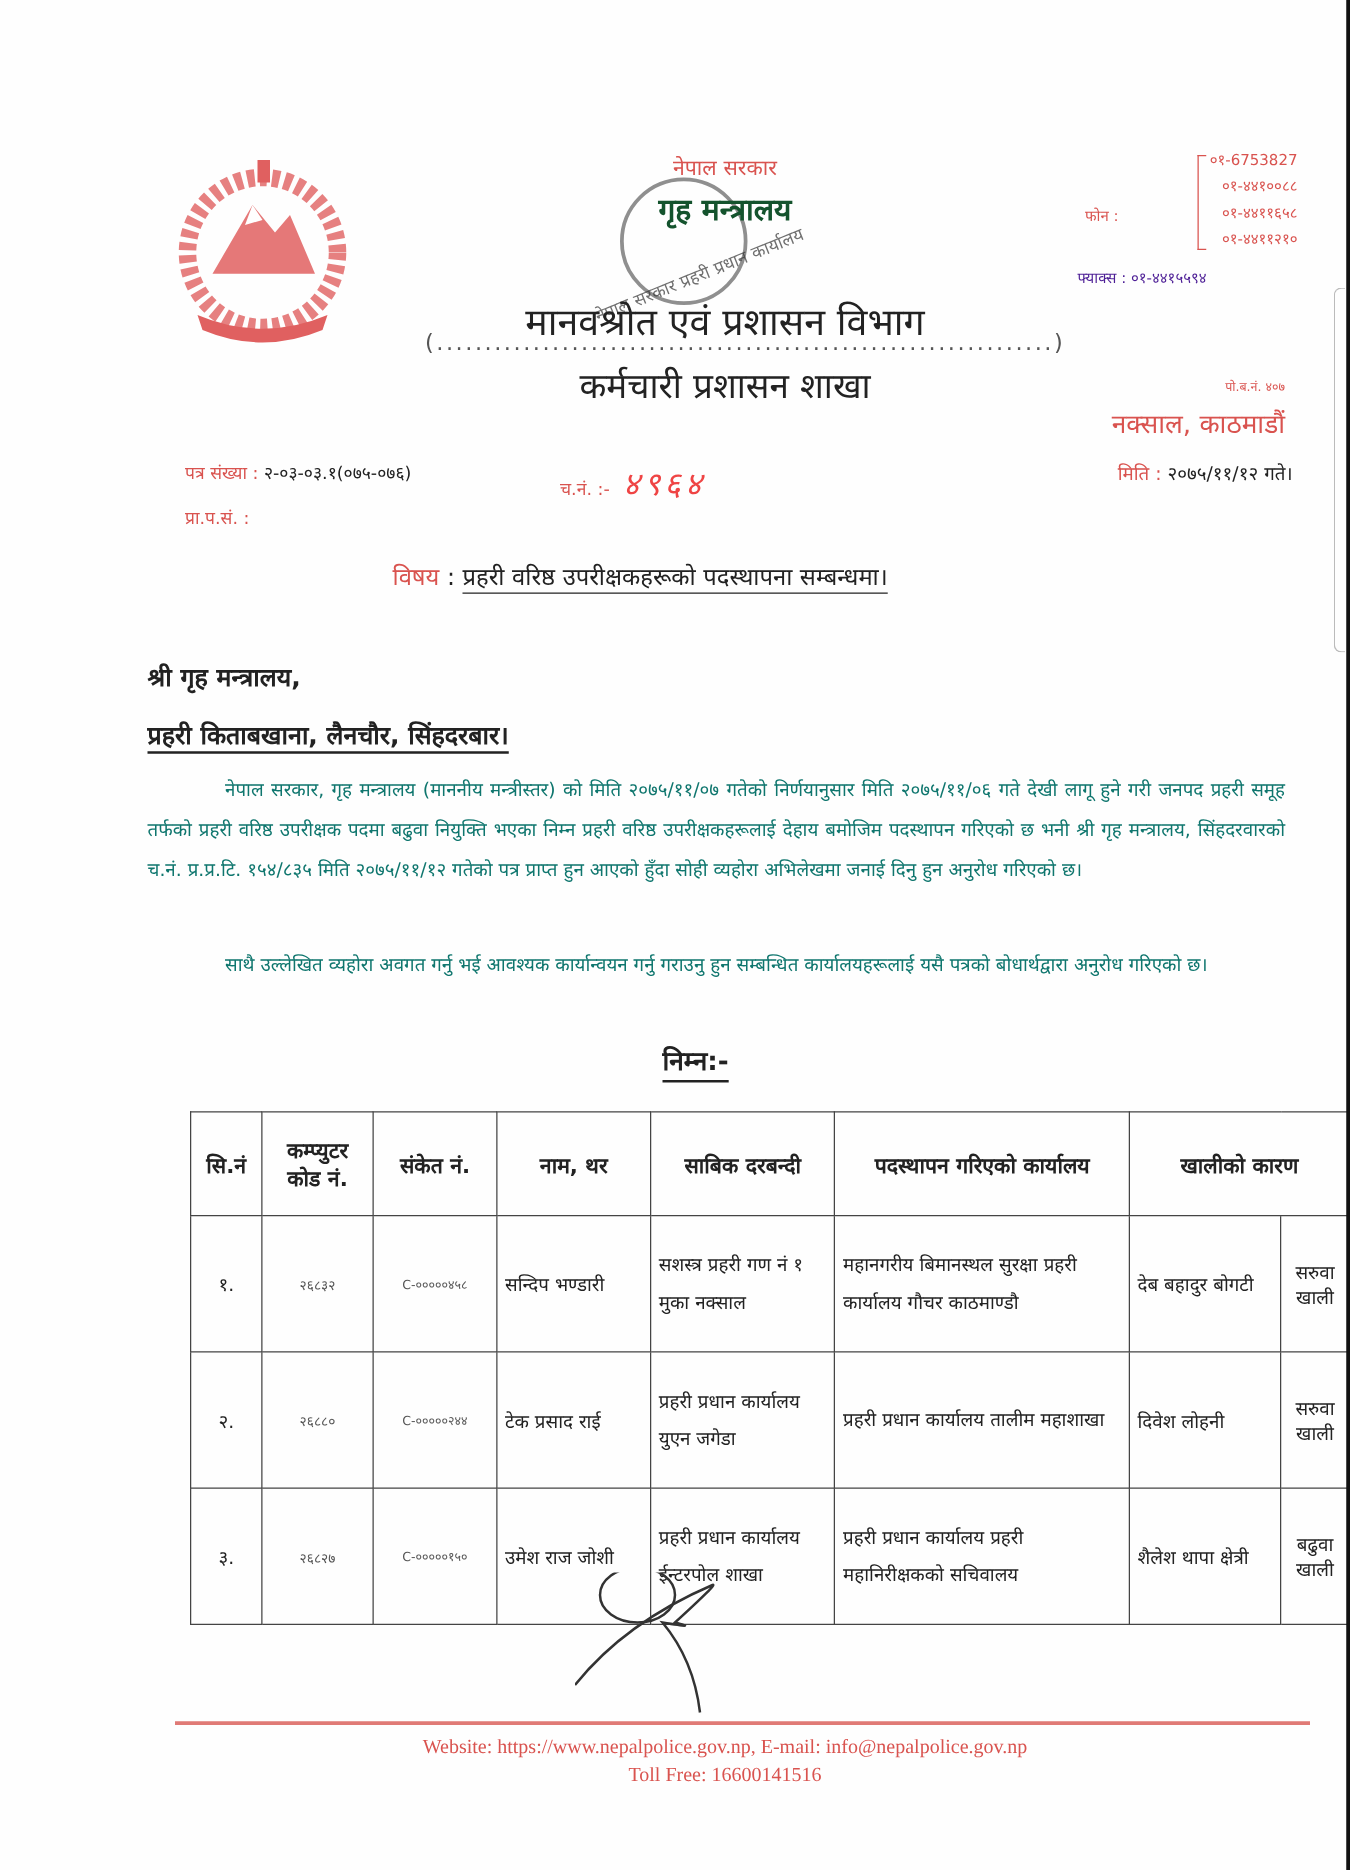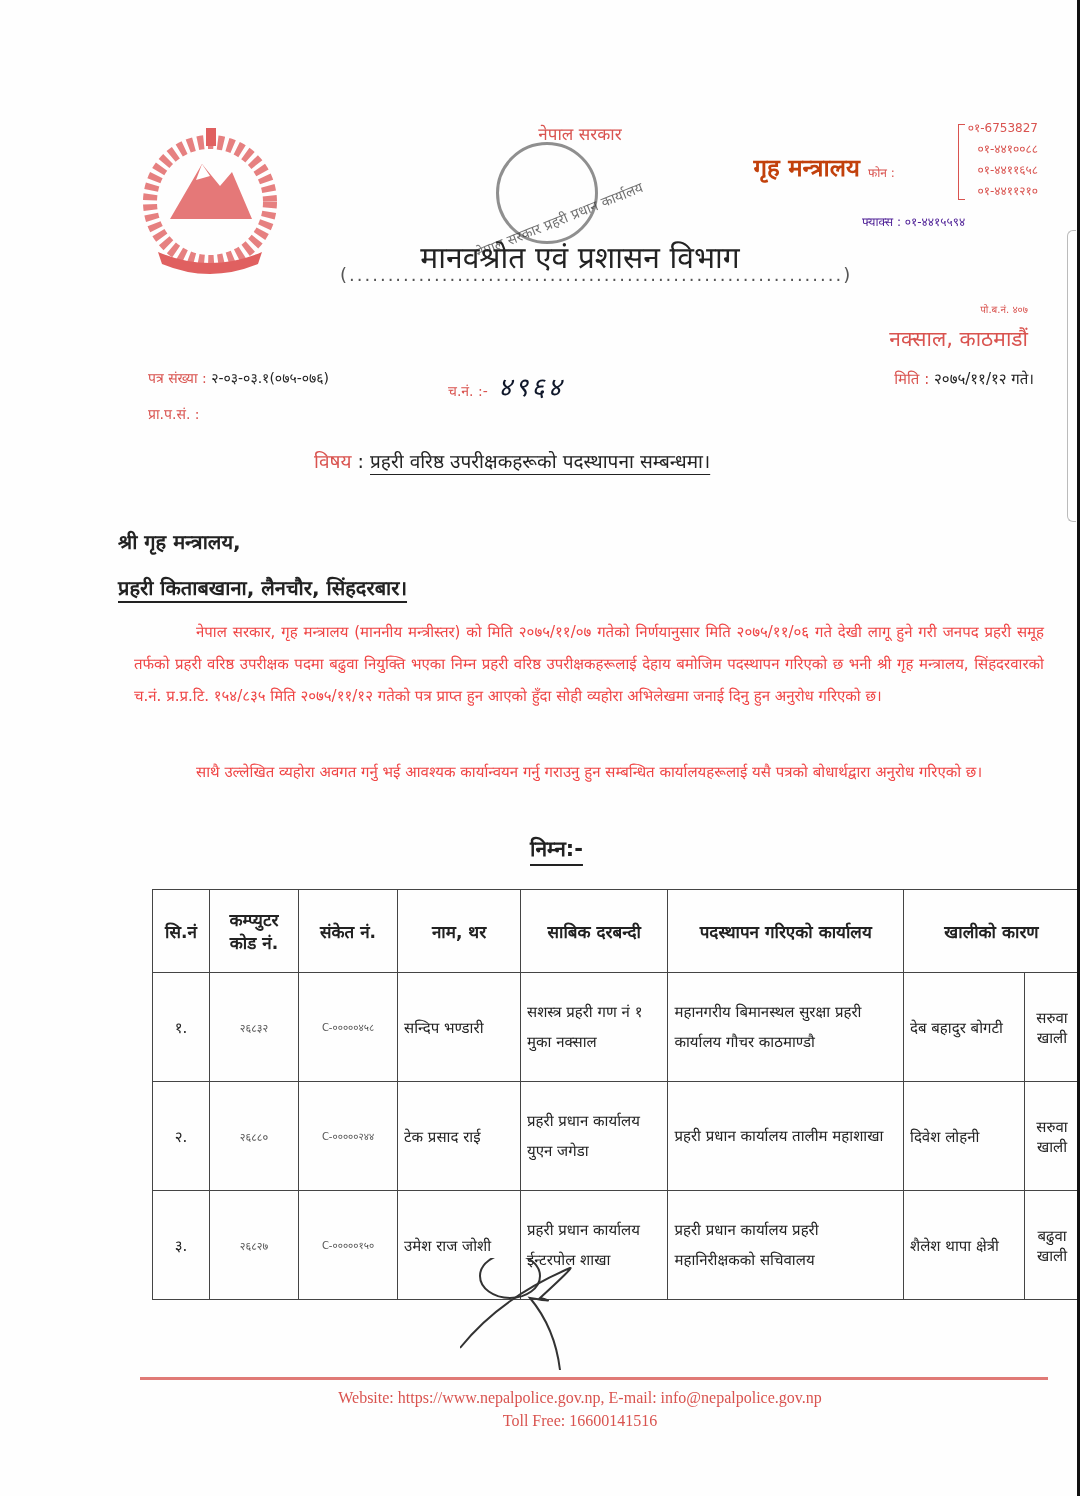--- a/index.html
+++ b/index.html
@@ -6,46 +6,46 @@
   body { width:1080px; height:1496px; background:#fdfdfd; position:relative; overflow:hidden;
          font-family:"DejaVu Sans","Liberation Sans",sans-serif; color:#222; }
   .page { position:absolute; left:0; top:0; width:1078px; height:1496px; background:#fefefe; }
   .edge { position:absolute; right:0; top:0; width:3px; height:1496px; background:#111; }
   .scroll-thumb { position:absolute; right:4px; top:230px; width:8px; height:290px;
                   border:1px solid #bbb; border-radius:6px 0 0 6px; border-right:none; }
   .red { color:#d9534f; }
   .emblem { position:absolute; left:140px; top:124px; width:140px; height:160px; }
   .hdr { position:absolute; left:300px; width:560px; text-align:center; }
   .h-gov { top:122px; font-size:17px; color:#d9534f; }
-  .h-min { top:150px; font-size:24px; color:#c2410c; font-weight:bold;text-align:right; }
+  .h-min { top:150px; font-size:24px; color:#14532d; font-weight:bold; }
   .h-office { top:188px; font-size:36px; color:#d9534f; font-weight:bold; letter-spacing:1px; }
   .h-dept { top:236px; font-size:30px; color:#222; }
   .h-dots { top:264px; left:340px; width:460px; font-size:18px; color:#555; text-align:center; letter-spacing:2px; }
   .h-branch { top:288px; font-size:28px; color:#222; }
   .stamp { position:absolute; left:496px; top:142px; width:96px; height:96px; border-radius:50%;
            border:3px solid #333; opacity:.55; }
   .stamp-text { position:absolute; left:470px; top:210px; font-size:14px; color:#333; transform:rotate(-22deg); opacity:.7; }
   .contact { position:absolute; right:40px; top:118px; text-align:right; font-size:12px; color:#d9534f; line-height:21px; }
   .phone-bracket { position:absolute; left:-10px; top:6px; width:6px; height:74px; border:1.5px solid #d9534f; border-right:none; }
   .phone-label { position:absolute; left:868px; top:164px; font-size:12px; color:#d9534f; }
   .fax { position:absolute; left:862px; top:213px; font-size:12px; color:#4c1d95;text-align:center; }
   .pobox { position:absolute; right:50px; top:302px; font-size:10px; color:#d9534f; }
   .addr { position:absolute; right:50px; top:324px; font-size:21px; color:#d9534f; }
   .meta { position:absolute; font-size:14px; }
   .ref { left:148px; top:368px; }
   .chn { left:448px; top:368px; }
-  .chn-val { font-family:"DejaVu Serif",serif; font-size:26px; color:#0f172a; margin-left:6px; font-style:italic; letter-spacing:3px; }
+  .chn-val { font-family:"DejaVu Serif",serif; font-size:26px; color:#ef4444; margin-left:6px; font-style:italic; letter-spacing:3px; }
   .date { right:44px; top:368px; font-size:15px; }
   .prev { left:148px; top:404px; }
   .subject { position:absolute; left:314px; top:448px; font-size:19px; }
   .subject .txt { text-decoration:underline; text-underline-offset:6px; color:#222; }
   .to { position:absolute; left:118px; font-size:20px; font-weight:bold; color:#222; }
   .to1 { top:528px; }
   .to2 { top:574px; text-decoration:underline; text-underline-offset:6px; }
-  .para { position:absolute; left:134px; width:910px; font-size:15px; line-height:32px; color:#ef4444; text-align:justify; text-indent:62px; }
+  .para { position:absolute; left:118px; width:910px; font-size:15px; line-height:32px; color:#0f766e; text-align:justify; text-indent:62px; }
   .p1 { top:616px; }
   .p2 { top:756px; }
   .below { position:absolute; left:530px; top:834px; font-size:21px; font-weight:bold; text-decoration:underline; text-underline-offset:8px; }
   table.list { position:absolute; left:108px; top:889px; width:928px; border-collapse:collapse; font-size:15px; color:#222;margin-left:44px; }
   table.list th, table.list td { border:1.5px solid #444; padding:4px 6px; vertical-align:middle; }
   table.list th { font-weight:bold; font-size:17px; height:74px; text-align:center; }
   table.list td { height:100px; }
   td.sn { text-align:center; width:44px; }
   td.cc { text-align:center; font-size:11px; color:#555; width:76px; vertical-align:top; padding-top:30px; }
   td.code { text-align:center; font-size:10px; color:#555; width:86px; vertical-align:top; padding-top:30px; }
@@ -73,20 +73,21 @@
     <path d="M18 128 Q70 150 122 128 L118 140 Q70 160 22 140 Z" fill="#e06060"></path>
   </svg>
 
   <div class="stamp"></div>
   <div class="stamp-text">नेपाल सरकार प्रहरी प्रधान कार्यालय</div>
 
   <div class="hdr h-gov">नेपाल सरकार</div>
   <div class="hdr h-min">गृह मन्त्रालय</div>
   <div class="hdr h-dept">मानवश्रोत एवं प्रशासन विभाग</div>
   <div class="hdr h-dots">(................................................................)</div>
+  <div class="hdr h-branch">कर्मचारी प्रशासन शाखा</div>
 
   <div class="phone-label">फोन :</div>
   <div class="contact">
     <div class="phone-bracket"></div>
     <div>०१-6753827</div>
     <div>०१-४४१००८८</div>
     <div>०१-४४११६५८</div>
     <div>०१-४४११२१०</div>
   </div>
   <div class="fax">फ्याक्स :  ०१-४४१५५९४</div>

